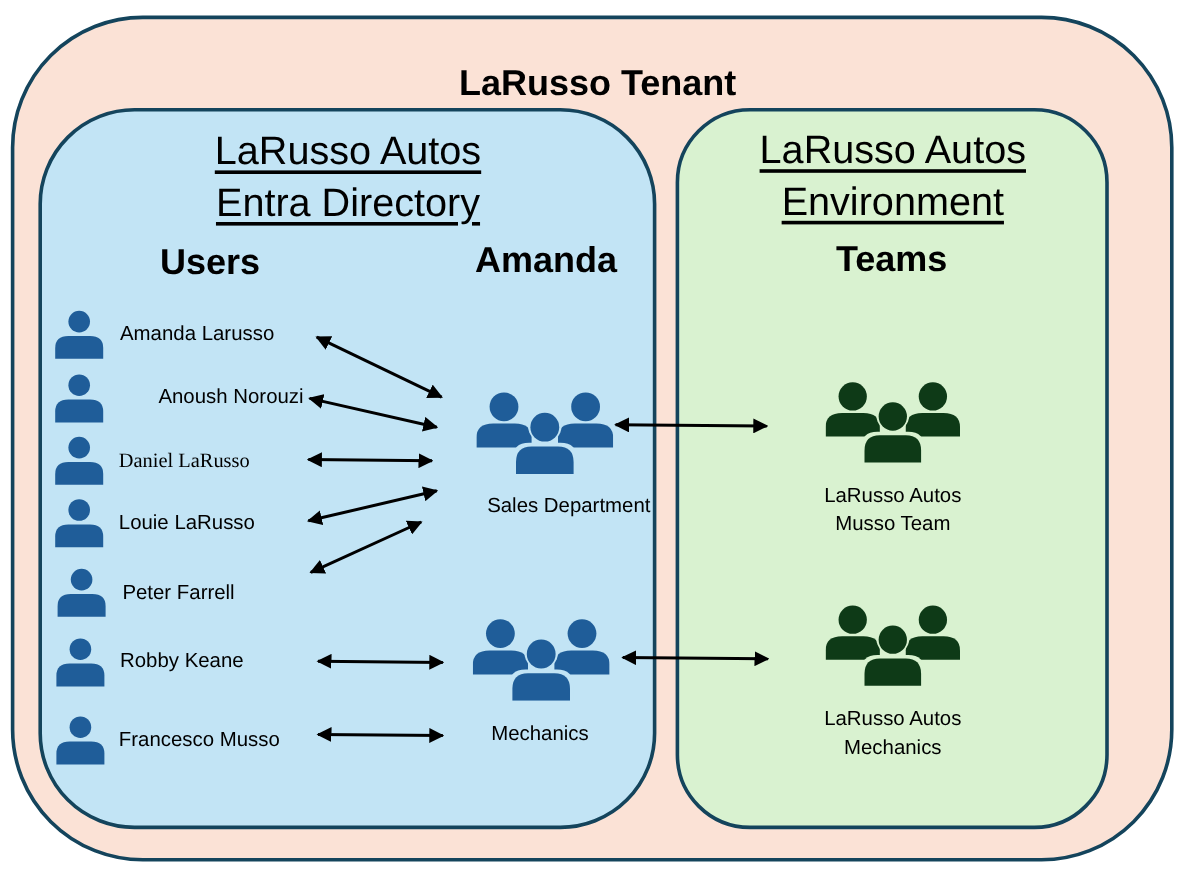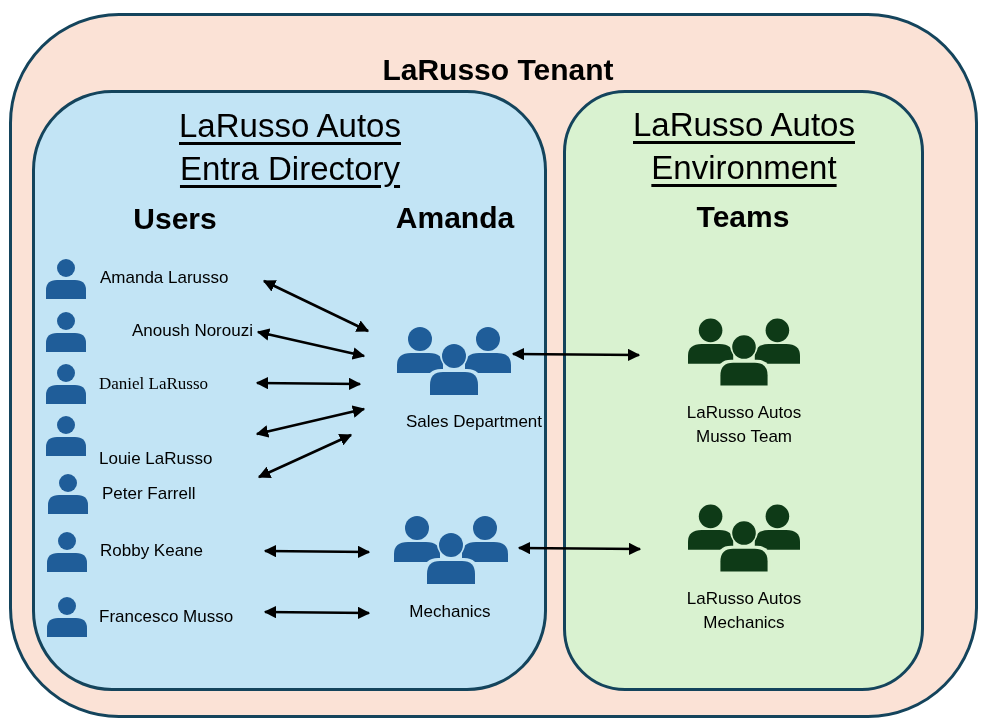--- a/index.html
+++ b/index.html
@@ -55,21 +55,21 @@
         <circle cx="21" cy="10" r="9" fill="#1f5d99"></circle>
         <path d="M1 41 V32 Q1 22 12 22 H30 Q41 22 41 32 V41 Z" fill="#1f5d99"></path>
       </svg>
     <div class="t name" style="left:99px;top:374px;font-family:Liberation Serif, serif;">Daniel LaRusso</div>
   </div>
   <div>
     <svg class="icon" style="left:45px;top:415px" width="42" height="42" viewBox="0 0 42 42">
         <circle cx="21" cy="10" r="9" fill="#1f5d99"></circle>
         <path d="M1 41 V32 Q1 22 12 22 H30 Q41 22 41 32 V41 Z" fill="#1f5d99"></path>
       </svg>
-    <div class="t name" style="left:99px;top:426px;margin-top:23px;">Louie LaRusso</div>
+    <div class="t name" style="left:99px;top:426px;">Louie LaRusso</div>
   </div>
   <div>
     <svg class="icon" style="left:47px;top:473px" width="42" height="42" viewBox="0 0 42 42">
         <circle cx="21" cy="10" r="9" fill="#1f5d99"></circle>
         <path d="M1 41 V32 Q1 22 12 22 H30 Q41 22 41 32 V41 Z" fill="#1f5d99"></path>
       </svg>
     <div class="t name" style="left:102px;top:484px;">Peter Farrell</div>
   </div>
   <div>
     <svg class="icon" style="left:46px;top:531px" width="42" height="42" viewBox="0 0 42 42">

